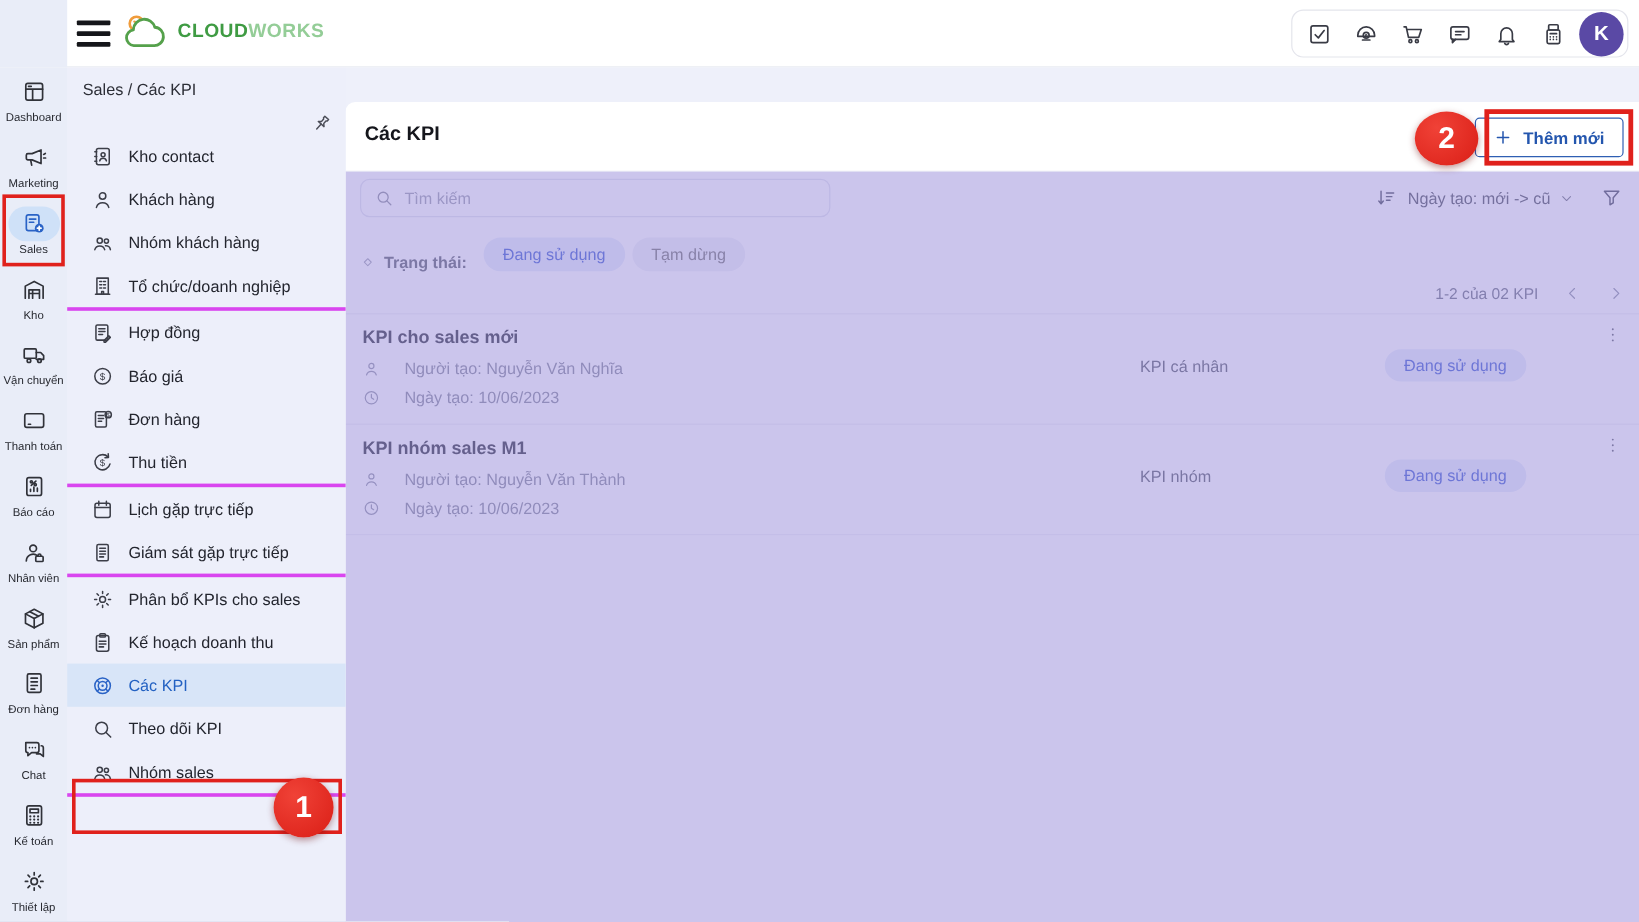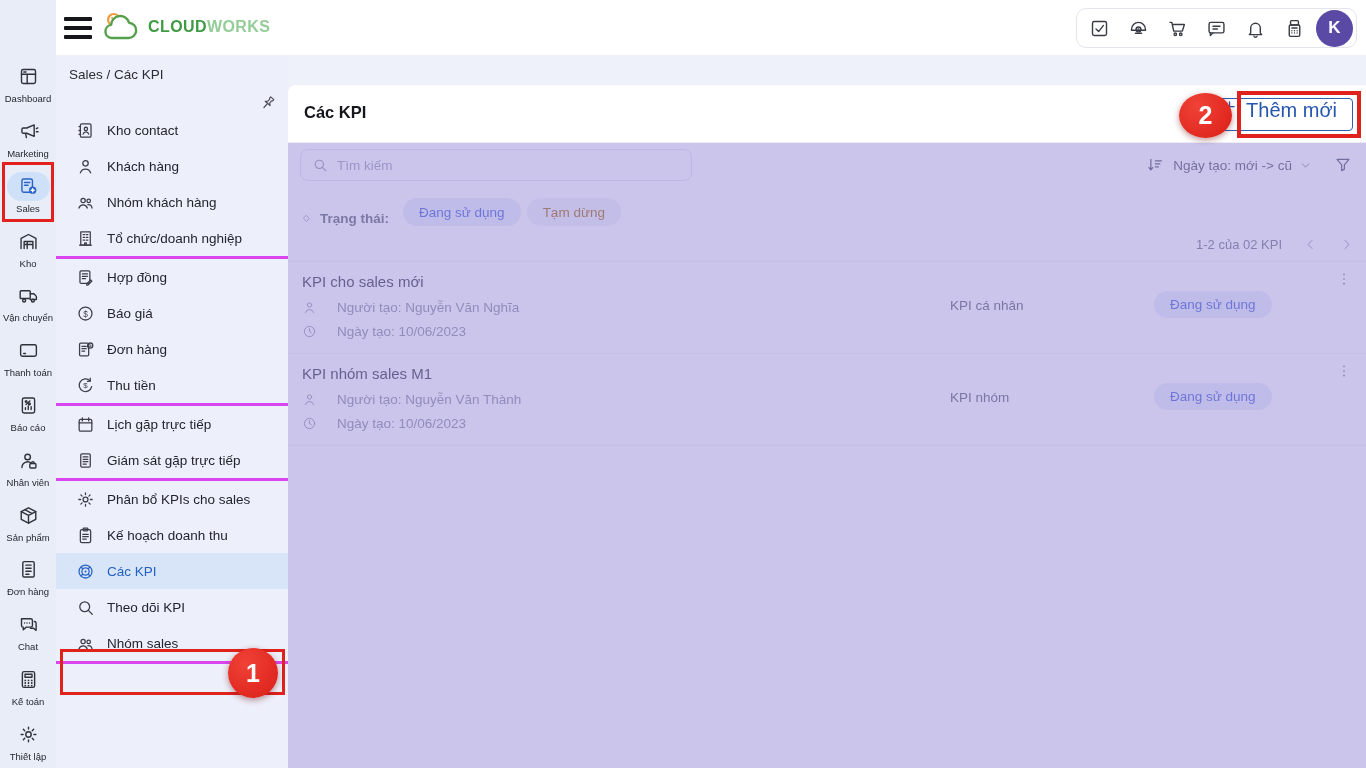--- a/index.html
+++ b/index.html
@@ -42,43 +42,43 @@
   .side-menu{position:absolute;left:0;right:0;top:56px}
   .side-group{border-bottom:3px solid #d946ef}
   .side-item{height:36px;display:flex;align-items:center;gap:12px;padding:0 8px 0 20px;font-size:13.5px;color:#23252e}
   .side-item .icon{width:19px;height:19px;color:#3c3e48;flex:none}
   .side-item.active{background:#d8e5f8;color:#2361c2;font-weight:500}
   .side-item.active .icon{color:var(--accent2)}
 
   
   .main-header{position:absolute;left:288px;top:85px;right:0;height:58px;background:#fff;border-bottom:1px solid #ececf2;border-radius:8px 0 0 0;z-index:1}
   .main-title{position:absolute;left:16px;top:18px;font-size:16.5px;font-weight:700;color:#15161c}
-  .add-btn{position:absolute;right:13px;top:13px;height:33px;padding:0 15px;border:1.5px solid #2f5fb3;border-radius:4px;background:#fff;color:var(--accent);font-size:20px;font-weight:400;display:flex;gap:9px}
+  .add-btn{position:absolute;right:13px;top:13px;height:33px;padding:0 15px;border:1.5px solid #2f5fb3;border-radius:4px;background:#fff;color:var(--accent);font-size:14px;font-weight:700;display:flex;align-items:center;gap:9px}
   .add-btn .icon{width:15px;height:15px;color:var(--accent)}
 
   
   .content{position:absolute;left:288px;top:143px;right:0;bottom:0;background:#fff;z-index:1}
   .search-box{position:absolute;left:12px;top:6px;width:392px;height:32px;border:1px solid #e2e3ef;border-radius:8px;background:#fff;display:flex;align-items:center;gap:9px;padding:0 11px}
   .search-box .icon{width:16px;height:16px;color:#8a8c9c;flex:none}
   .search-box input{flex:1;border:none;outline:none;background:transparent;font-size:13.5px;color:#333}
   .search-box input::placeholder{color:#9b9dae}
   .sort-cluster{position:absolute;right:14px;top:0;height:44px;display:flex;align-items:center;color:#4b4e5c;font-size:13.5px}
   .sort-cluster .sort-ic{width:18px;height:18px;color:#44475a;margin-right:9px}
   .sort-cluster .chev{width:13px;height:13px;color:#6b6e7c;margin-left:7px}
   .funnel-btn{width:18px;height:18px;color:#44475a;margin-left:22px}
   .filter-row{position:absolute;left:12px;top:47px;height:36px;display:flex;align-items:flex-end;gap:8px}
   .filter-label{display:flex;align-items:center;gap:7px;font-size:13.5px;font-weight:600;color:#5b5e6c}
   .filter-label .icon{width:13px;height:13px;color:#9ea0b2}
-  .chip{height:28px;padding:0 16px;border-radius:15px;display:flex;align-items:center;font-size:13.5px;background:#eff0f7;color:#a16207;margin-left:6px}
+  .chip{height:28px;padding:0 16px;border-radius:15px;display:flex;align-items:center;font-size:13.5px;background:#eff0f7;color:#737373;margin-left:6px}
   .chip.active{background:#e7edfb;color:#3c5ad2;font-weight:500}
   .pagination{position:absolute;right:12px;top:86px;height:30px;display:flex;align-items:center;font-size:13px;color:#6a6e80}
   .pg-btn{width:15px;height:15px;color:#8b90a4;margin-left:21px}
   .rows{position:absolute;left:0;right:0;top:118px;border-top:1px solid #f0f0f6}
   .krow{position:relative;height:92px;border-bottom:1px solid #f0f0f6}
-  .krow-title{position:absolute;left:14px;top:11px;font-size:15px;font-weight:400;color:#2a2c3a}
+  .krow-title{position:absolute;left:14px;top:11px;font-size:15px;font-weight:700;color:#2a2c3a}
   .krow-meta{position:absolute;left:14px;display:flex;align-items:center;gap:20px;font-size:13.5px;color:#85889a}
   .krow-meta .icon{width:15px;height:15px;color:#9093a6;flex:none}
   .m1{top:38px}.m2{top:62px}
   .krow-type{position:absolute;left:662px;top:36px;font-size:13.5px;color:#565a68}
   .krow-status{position:absolute;left:866px;top:29px;height:27px;padding:0 16px;border-radius:14px;background:#e7edfb;color:#3c5ad2;font-size:13.5px;display:flex;align-items:center}
   .krow-kebab{position:absolute;right:14px;top:9px;width:16px;height:16px;color:#5a5d6c}
   .overlay{position:absolute;inset:0;background:var(--overlay);z-index:5;pointer-events:none}
 
   
   .ann-box{position:absolute;border:3px solid var(--red);z-index:10;pointer-events:none}

